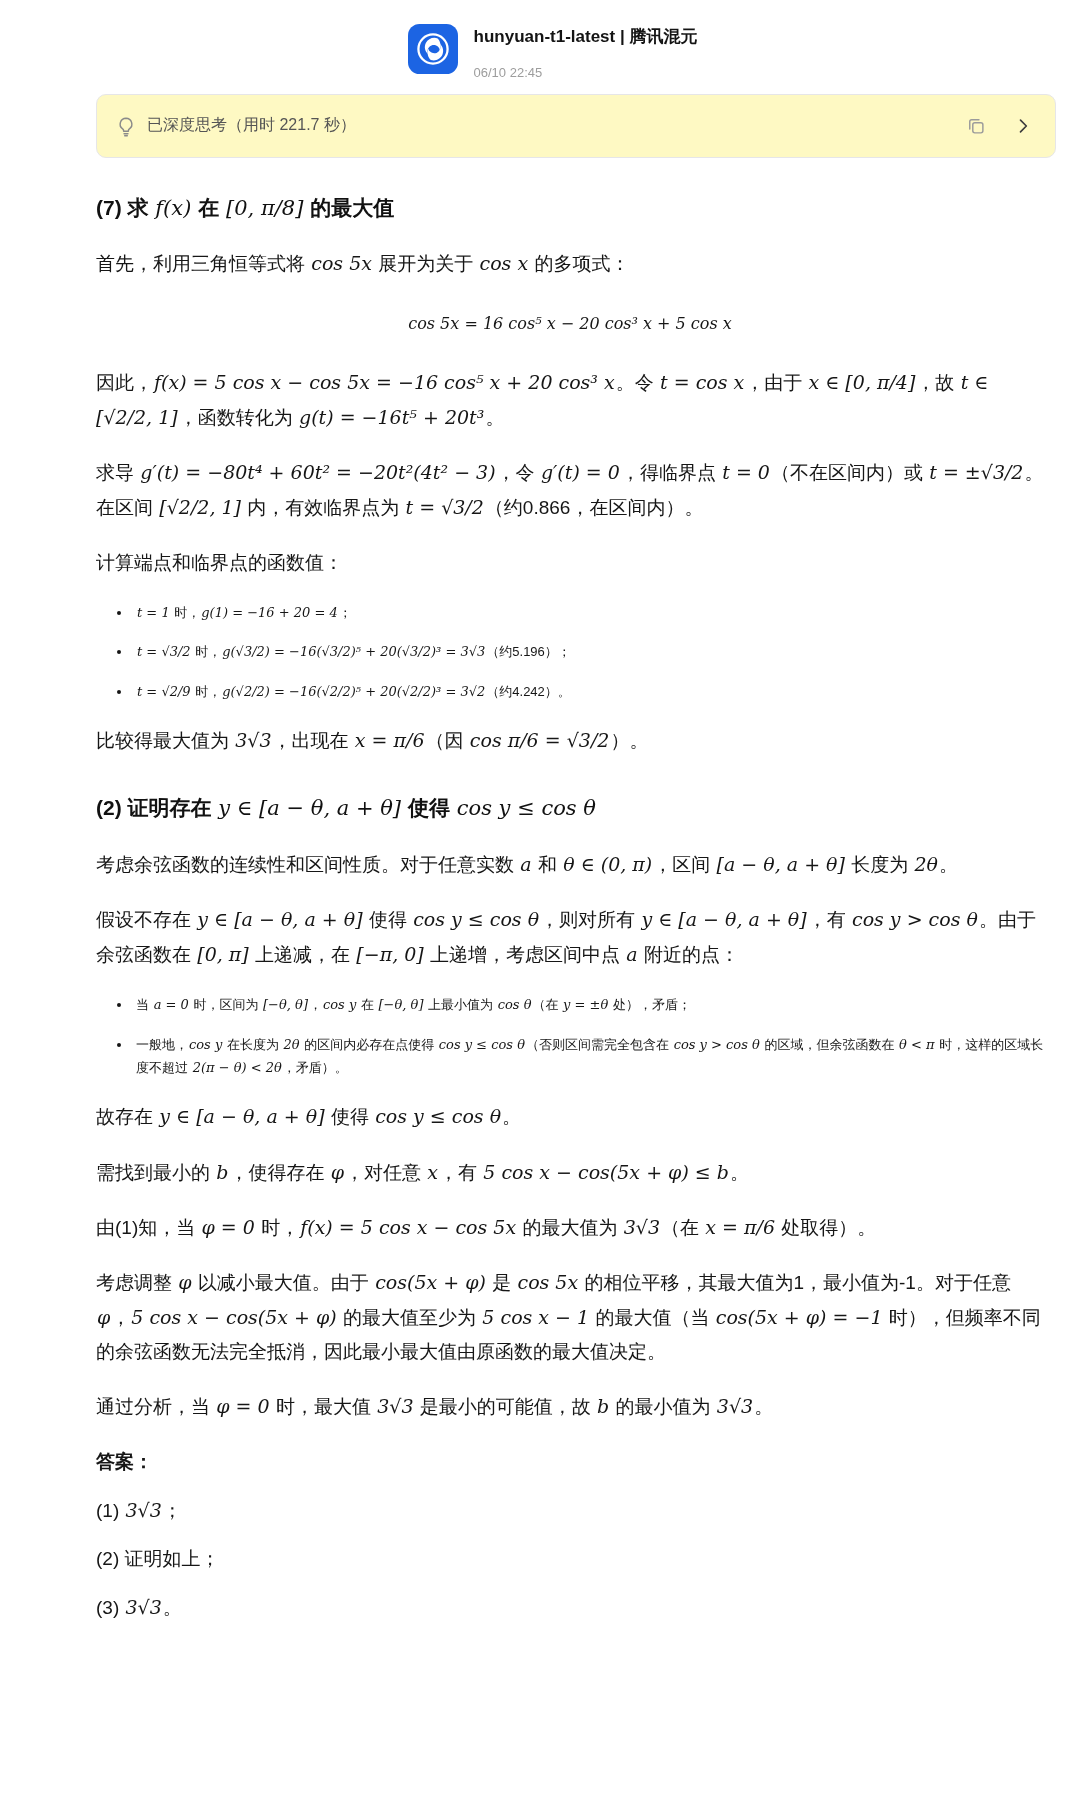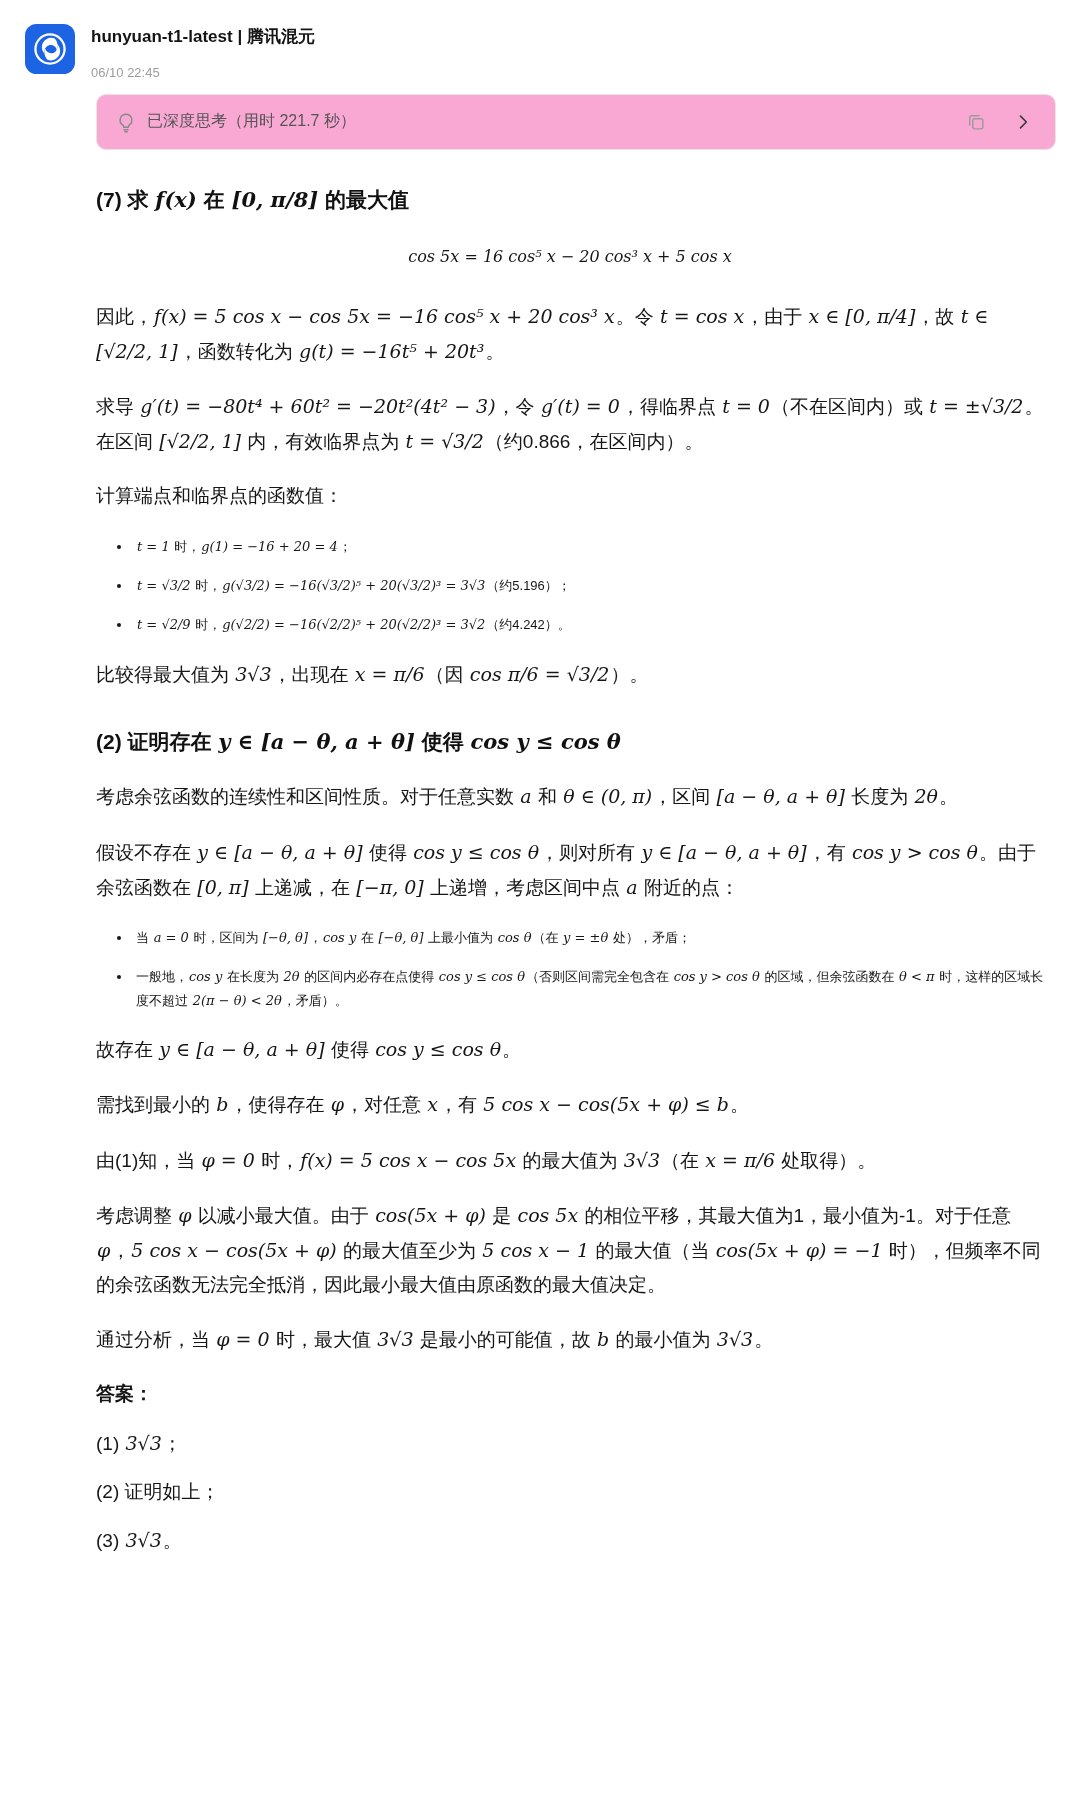--- a/index.html
+++ b/index.html
@@ -5,41 +5,41 @@
   * { box-sizing: border-box; }
   html, body { margin: 0; padding: 0; background: #ffffff; }
   body {
     width: 1080px; min-height: 1806px; margin: 0 auto;
     font-family: "Liberation Sans", sans-serif;
     color: #161616;
   }
   .page { padding: 20px 0 28px 0; }
 
   
-  .msg-header { display: flex; align-items: flex-start; padding: 4px 0 0 25px; margin-bottom: 14px; }
+  .msg-header { display: flex; align-items: flex-start; padding: 4px 0 0 25px; margin-bottom: 14px; justify-content: center; }
   .avatar { width: 50px; height: 50px; flex: 0 0 auto; }
   .head-meta { margin-left: 16px; padding-top: 2px; }
   .model-name { font-size: 17px; font-weight: 700; color: #141414; line-height: 1.35; }
   .timestamp { font-size: 13px; color: #9d9d9d; margin-top: 16px; }
 
   
   .think-bar {
-    margin: 0 24px 30px 96px; height: 56px;
+    margin: 0 24px 30px 96px; height: 64px;
     border: 1px solid #e6e6e8; border-radius: 10px;
     display: flex; align-items: center; padding: 0 18px;
-    background: #f9a8d4; cursor: pointer;
+    background: #fef9c3; cursor: pointer;
   }
   .think-label { font-size: 16px; color: #555; margin-left: 10px; flex: 1 1 auto; }
   .bar-btn { display: flex; align-items: center; justify-content: center; padding: 4px; cursor: pointer; }
   .bar-btn + .bar-btn { margin-left: 18px; }
 
   
   .content { margin: 0 36px 0 96px; }
   .content h3 { font-size: 21px; font-weight: 700; margin: 34px 0 22px; color: #111; line-height: 1.5; }
-  .content h3 .math { font-weight: 700; }
+  .content h3 .math { font-weight: 400; }
   .content p { font-size: 19px; line-height: 1.8; margin: 20px 0; }
   .content p.bold { font-weight: 700; }
   .content p.answer { margin: 14px 0; }
   .content .formula { text-align: center; font-size: 16px; margin: 28px 0; line-height: 1.7; }
   .content ul { margin: 20px 0; padding-left: 36px; }
   .content li { font-size: 13px; line-height: 1.8; margin: 15px 0; padding-left: 4px; }
   .content li::marker { font-size: 14px; }
   .math {
     font-family: "DejaVu Serif", serif;
     font-style: italic;
@@ -84,20 +84,21 @@
     </span>
     <span class="bar-btn">
       <svg width="20" height="20" viewBox="0 0 24 24" fill="none" stroke="#3c3c3c" stroke-width="2" stroke-linecap="round" stroke-linejoin="round">
         <path d="M9 5l7 7-7 7"></path>
       </svg>
     </span>
   </div>
 
   <div class="content">
       <h3><span class="mtext">(7) 求 </span><span class="math">f(x)</span><span class="mtext"> 在 </span><span class="math">[0, π/8]</span><span class="mtext"> 的最大值</span></h3>
+      <p><span class="mtext">首先，利用三角恒等式将 </span><span class="math">cos 5x</span><span class="mtext"> 展开为关于 </span><span class="math">cos x</span><span class="mtext"> 的多项式：</span></p>
       <div class="formula"><span class="math">cos 5x = 16 cos⁵ x − 20 cos³ x + 5 cos x</span></div>
       <p><span class="mtext">因此，</span><span class="math">f(x) = 5 cos x − cos 5x = −16 cos⁵ x + 20 cos³ x</span><span class="mtext">。令 </span><span class="math">t = cos x</span><span class="mtext">，由于 </span><span class="math">x ∈ [0, π/4]</span><span class="mtext">，故 </span><span class="math">t ∈ [√2/2, 1]</span><span class="mtext">，函数转化为 </span><span class="math">g(t) = −16t⁵ + 20t³</span><span class="mtext">。</span></p>
       <p><span class="mtext">求导 </span><span class="math">g′(t) = −80t⁴ + 60t² = −20t²(4t² − 3)</span><span class="mtext">，令 </span><span class="math">g′(t) = 0</span><span class="mtext">，得临界点 </span><span class="math">t = 0</span><span class="mtext">（不在区间内）或 </span><span class="math">t = ±√3/2</span><span class="mtext">。在区间 </span><span class="math">[√2/2, 1]</span><span class="mtext"> 内，有效临界点为 </span><span class="math">t = √3/2</span><span class="mtext">（约0.866，在区间内）。</span></p>
       <p><span class="mtext">计算端点和临界点的函数值：</span></p>
       <ul>
         <li><span class="math">t = 1</span><span class="mtext"> 时，</span><span class="math">g(1) = −16 + 20 = 4</span><span class="mtext">；</span></li>
         <li><span class="math">t = √3/2</span><span class="mtext"> 时，</span><span class="math">g(√3/2) = −16(√3/2)⁵ + 20(√3/2)³ = 3√3</span><span class="mtext">（约5.196）；</span></li>
         <li><span class="math">t = √2/9</span><span class="mtext"> 时，</span><span class="math">g(√2/2) = −16(√2/2)⁵ + 20(√2/2)³ = 3√2</span><span class="mtext">（约4.242）。</span></li>
       </ul>
       <p><span class="mtext">比较得最大值为 </span><span class="math">3√3</span><span class="mtext">，出现在 </span><span class="math">x = π/6</span><span class="mtext">（因 </span><span class="math">cos π/6 = √3/2</span><span class="mtext">）。</span></p>

